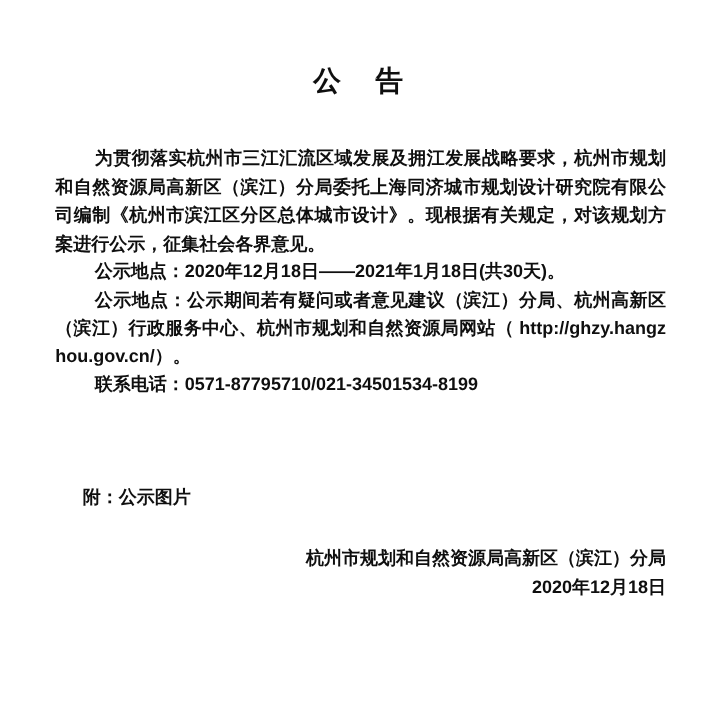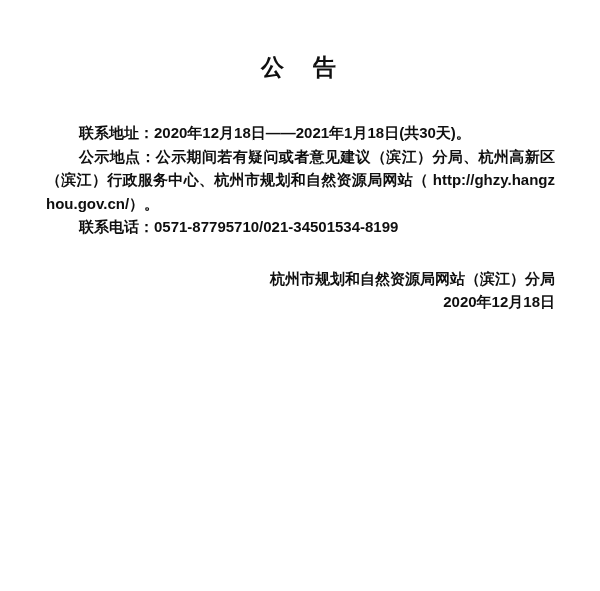--- a/index.html
+++ b/index.html
@@ -58,21 +58,23 @@
     margin-top: 28px;
   }
 </style>
 </head>
 <body>
 
 <div class="page">
   <h1 class="title">公　告</h1>
 
   <div class="body-block">
-    <p class="para">联系地址：2020年12月18日——2021年1月18日(共30天)。</p>
+    <p class="para">为贯彻落实杭州市三江汇流区域发展及拥江发展战略要求，杭州市规划和自然资源局高新区（滨江）分局委托上海同济城市规划设计研究院有限公司编制《杭州市滨江区分区总体城市设计》。现根据有关规定，对该规划方案进行公示，征集社会各界意见。</p>
+    <p class="para">公示地点：2020年12月18日——2021年1月18日(共30天)。</p>
     <p class="para">公示地点：公示期间若有疑问或者意见建议（滨江）分局、杭州高新区（滨江）行政服务中心、杭州市规划和自然资源局网站（ http://ghzy.hangzhou.gov.cn/）。</p>
     <p class="para">联系电话：0571-87795710/021-34501534-8199</p>
 
+    <p class="para attachment">附：公示图片</p>
 
-    <p class="sign signature">杭州市规划和自然资源局网站（滨江）分局</p>
+    <p class="sign signature">杭州市规划和自然资源局高新区（滨江）分局</p>
     <p class="sign">2020年12月18日</p>
   </div>
 </div>
 
 </body></html>

